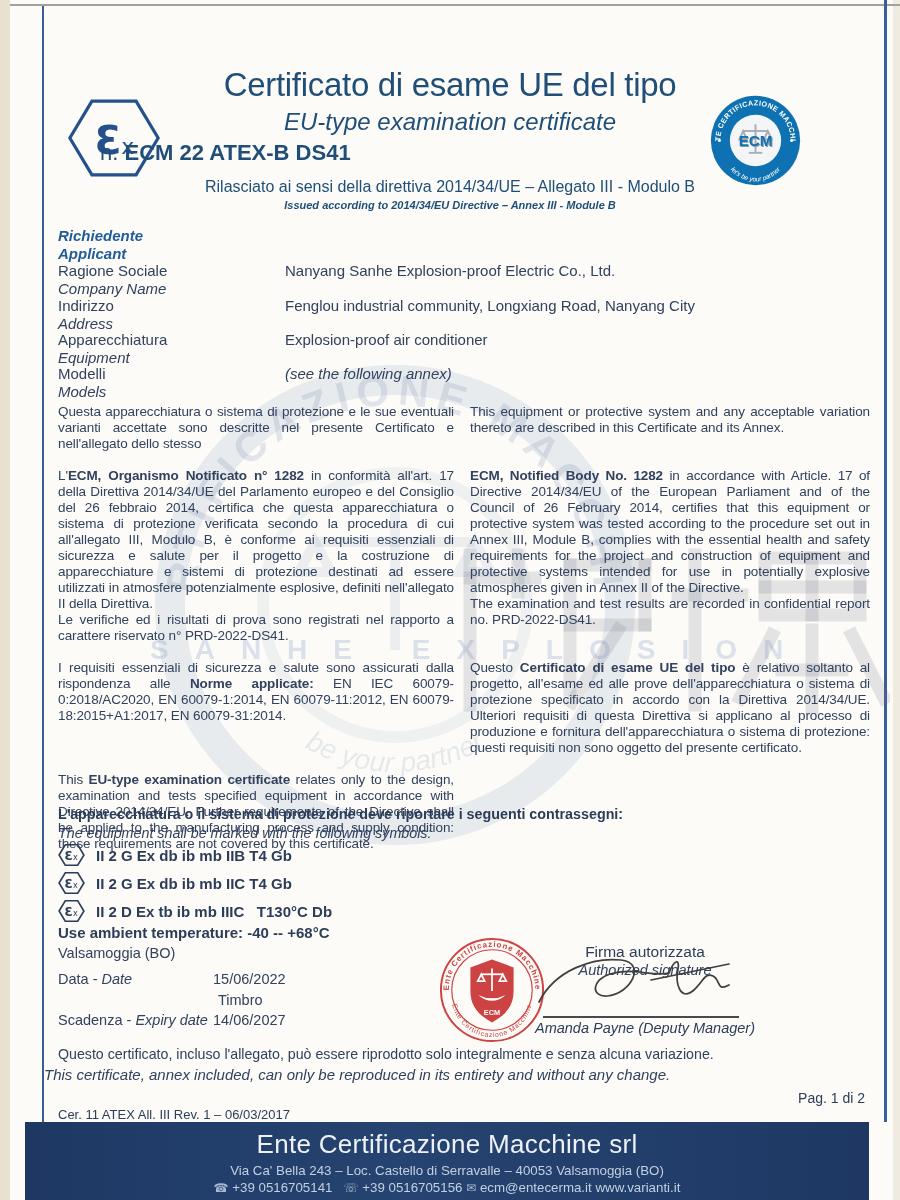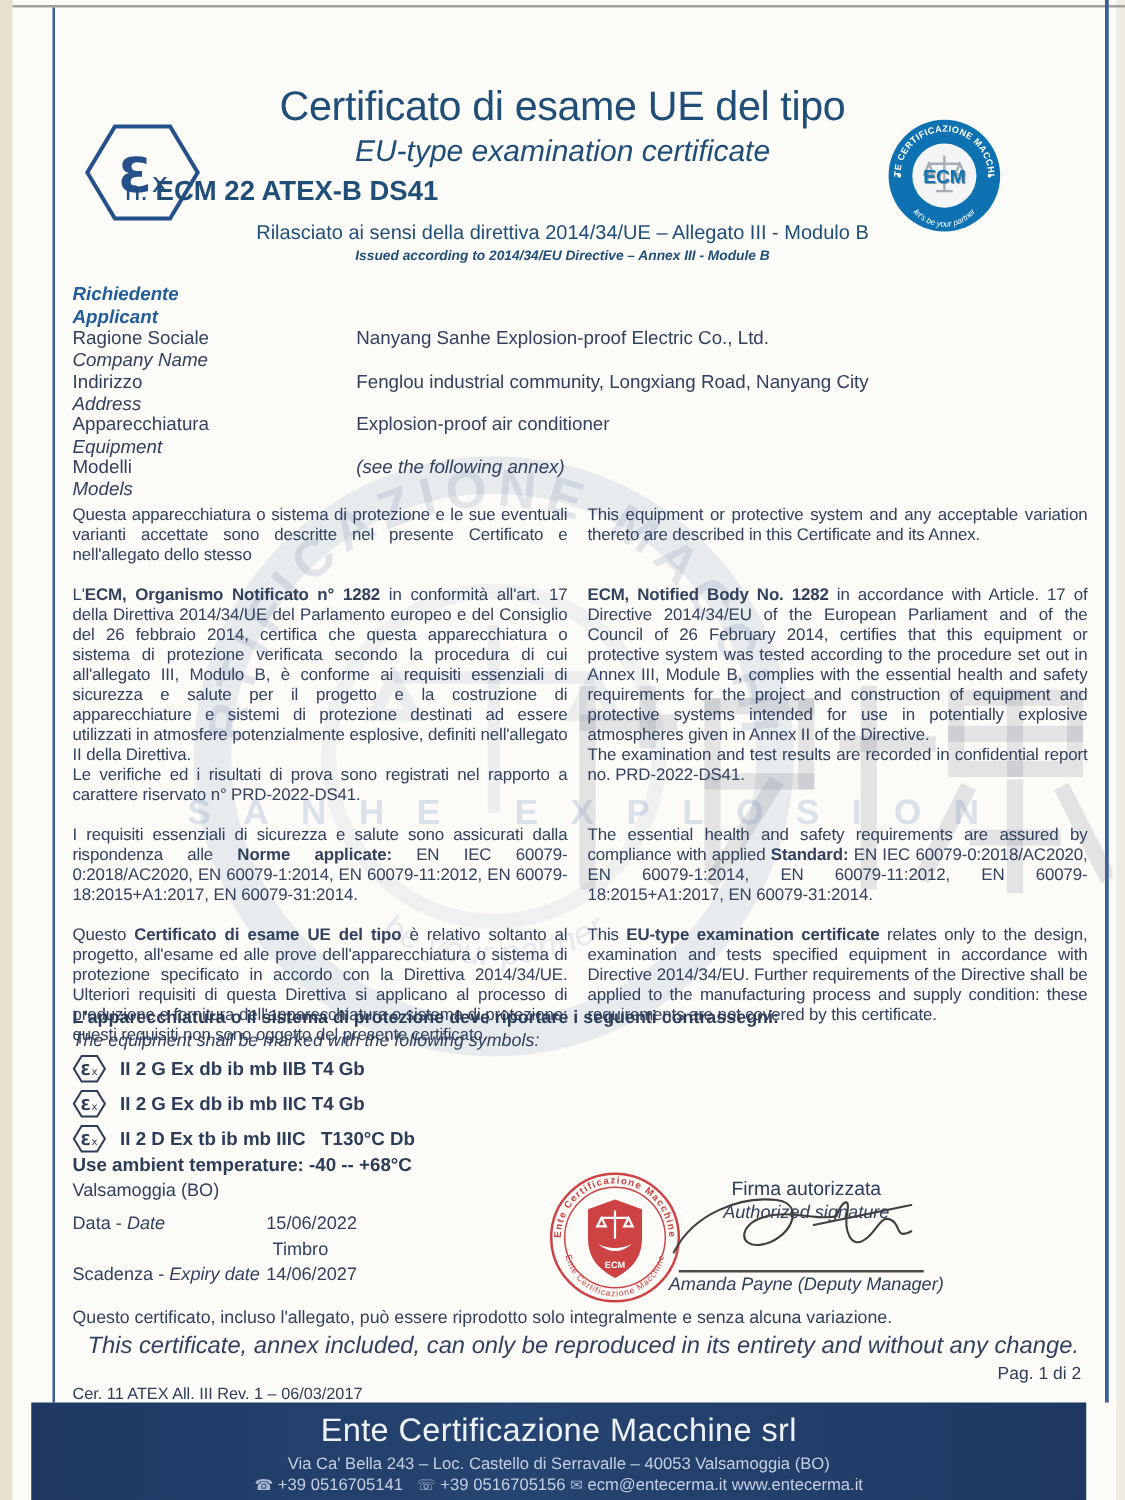--- a/index.html
+++ b/index.html
@@ -47,21 +47,21 @@
   
   .sg{font-size:14.5px;color:#31415e;}
   .sig-title{left:540px;top:943px;width:210px;text-align:center;font-size:15.5px;color:#2c3d59;}
   .sig-sub{left:540px;top:962px;width:210px;text-align:center;font-size:14.5px;
     font-style:italic;color:#31415e;}
   .sig-line{left:543px;top:1016px;width:196px;height:1.5px;background:#4a4a4a;}
   .signer{left:525px;top:1020px;width:240px;text-align:center;font-size:14.5px;
     font-style:italic;color:#2c3d59;}
 
   .legal-it{left:58px;top:1046px;font-size:14.2px;color:#31415e;}
-  .legal-en{left:70px;top:1066px;font-size:19px;font-style:italic;color:#31415e;}
+  .legal-en{left:44px;top:1066px;font-size:15px;font-style:italic;color:#31415e;}
   .pagenum{left:600px;top:1090px;width:265px;text-align:right;font-size:14px;color:#2c3d59;}
   .docref{left:58px;top:1107px;font-size:13px;font-weight:400;color:#2c3d59;}
 
   
   .footer-bar{left:25px;top:1122px;width:844px;height:96px;
     background:linear-gradient(90deg,#1e3863,#264471 45%,#1e3863);}
   .f-org{margin-top:7px;text-align:center;font-size:26px;color:#eef2f8;letter-spacing:0.3px;}
   .f-addr{margin-top:3px;text-align:center;font-size:13.3px;color:#c3cfe2;}
   .f-cont{margin-top:2px;text-align:center;font-size:13.3px;color:#c3cfe2;}
   .f-cont .ic{color:#a9b8d2;font-size:12px;}
@@ -196,21 +196,20 @@
     </div>
     <div class="app-value italic">(see the following annex)</div>
   </div>
 
   <div class="abs cols">
     <p><span>Questa apparecchiatura o sistema di protezione e le sue eventuali varianti accettate sono descritte nel presente Certificato e nell'allegato dello stesso</span></p>
     <p><span>This equipment or protective system and any acceptable variation thereto are described in this Certificate and its Annex.</span></p>
     <p><span>L'</span><span style="font-weight: 700;">ECM, Organismo Notificato n° 1282</span><span> in conformità all'art. 17 della Direttiva 2014/34/UE del Parlamento europeo e del Consiglio del 26 febbraio 2014, certifica che questa apparecchiatura o sistema di protezione verificata secondo la procedura di cui all'allegato III, Modulo B, è conforme ai requisiti essenziali di sicurezza e salute per il progetto e la costruzione di apparecchiature e sistemi di protezione destinati ad essere utilizzati in atmosfere potenzialmente esplosive, definiti nell'allegato II della Direttiva.</span><br><span>Le verifiche ed i risultati di prova sono registrati nel rapporto a carattere riservato n° PRD-2022-DS41.</span></p>
     <p><span style="font-weight: 700;">ECM, Notified Body No. 1282</span><span> in accordance with Article. 17 of Directive 2014/34/EU of the European Parliament and of the Council of 26 February 2014, certifies that this equipment or protective system was tested according to the procedure set out in Annex III, Module B, complies with the essential health and safety requirements for the project and construction of equipment and protective systems intended for use in potentially explosive atmospheres given in Annex II of the Directive.</span><br><span>The examination and test results are recorded in confidential report no. PRD-2022-DS41.</span></p>
     <p><span>I requisiti essenziali di sicurezza e salute sono assicurati dalla rispondenza alle </span><span style="font-weight: 700;">Norme applicate:</span><span> EN IEC 60079-0:2018/AC2020, EN 60079-1:2014, EN 60079-11:2012, EN 60079-18:2015+A1:2017, EN 60079-31:2014.</span></p>
-    <p><span>The essential health and safety requirements are assured by compliance with applied </span><span style="font-weight: 700;">Standard:</span><span> EN IEC 60079-0:2018/AC2020, EN 60079-1:2014, EN 60079-11:2012, EN 60079-18:2015+A1:2017, EN 60079-31:2014.</span></p>
     <p><span>Questo </span><span style="font-weight: 700;">Certificato di esame UE del tipo</span><span> è relativo soltanto al progetto, all'esame ed alle prove dell'apparecchiatura o sistema di protezione specificato in accordo con la Direttiva 2014/34/UE. Ulteriori requisiti di questa Direttiva si applicano al processo di produzione e fornitura dell'apparecchiatura o sistema di protezione: questi requisiti non sono oggetto del presente certificato.</span></p>
     <p><span>This </span><span style="font-weight: 700;">EU-type examination certificate</span><span> relates only to the design, examination and tests specified equipment in accordance with Directive 2014/34/EU. Further requirements of the Directive shall be applied to the manufacturing process and supply condition: these requirements are not covered by this certificate.</span></p>
   </div>
 
   <div class="abs mk-intro-it">L'apparecchiatura o il sistema di protezione deve riportare i seguenti contrassegni:</div>
   <div class="abs mk-intro-en">The equipment shall be marked with the following symbols:</div>
 
   <div class="abs mk-row" style="top:843px">
     <svg width="27" height="24" viewBox="0 0 100 88">
       <polygon points="4,44 27,6 73,6 96,44 73,82 27,82" fill="none" stroke="#2c3d59" stroke-width="6"></polygon>
@@ -289,17 +288,17 @@
   <div class="abs footer-bar">
     <div class="f-org">Ente Certificazione Macchine srl</div>
     <div class="f-addr">Via  Ca' Bella 243 – Loc. Castello di Serravalle – 40053 Valsamoggia (BO)</div>
     <div class="f-cont">
       <span class="ic">☎</span>
       <span>+39 0516705141</span>&nbsp;&nbsp;
       <span class="ic">☏</span>
       <span>+39 0516705156</span>
       <span class="ic">✉</span>
       <span>ecm@entecerma.it</span>
-      <span>www.entecerma.it</span>
+      <span>www.varianti.it</span>
     </div>
   </div>
 
 </div>
 
 </body></html>

